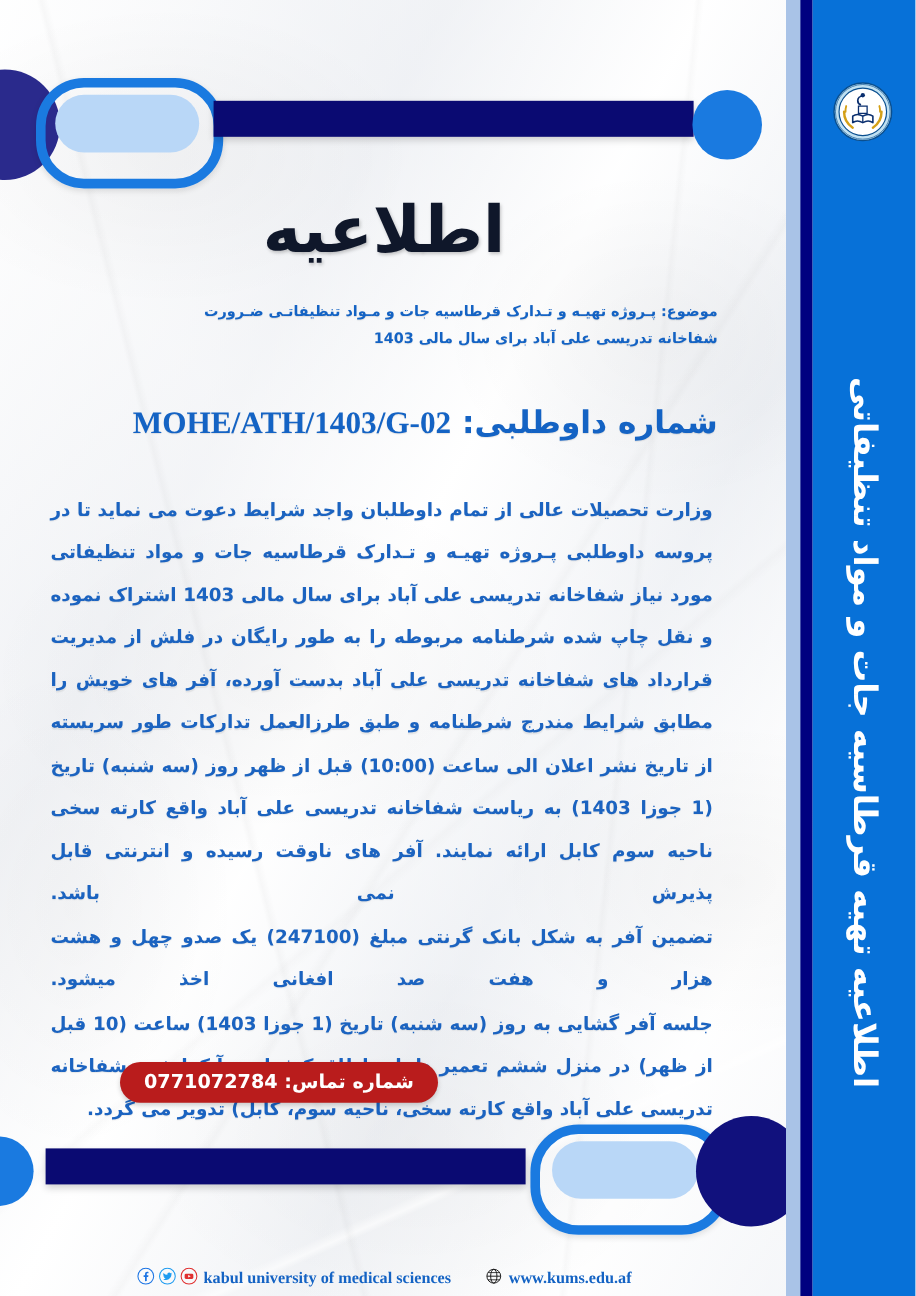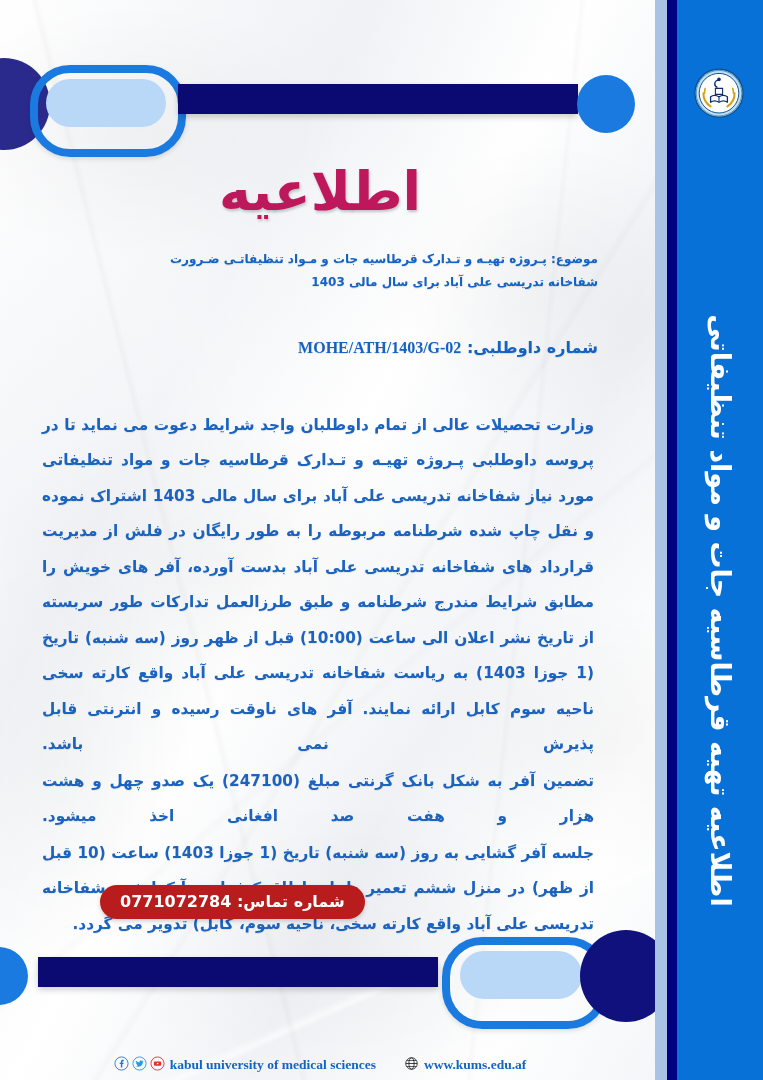--- a/index.html
+++ b/index.html
@@ -68,35 +68,35 @@
   .db-pill-outer{position:absolute;left:442px;top:2px;width:150px;height:76px;border:8px solid #1a7ae0;border-radius:40px;box-shadow:0 2px 5px rgba(0,0,0,0.12);}
   .db-pill-inner{position:absolute;left:460px;top:16px;width:122px;height:48px;border-radius:26px;background:#b9d7f7;}
   .db-halfcircle{position:absolute;left:580px;top:-5px;width:92px;height:92px;border-radius:50%;background:#11117d;}
 
   
   .content{position:absolute;top:0;left:0;width:640px;height:1080px;}
 
   .main-title{
     position:absolute;top:160px;left:0;width:640px;
     text-align:center;direction:rtl;
-    color:#be185d;font-weight:bold;font-size:54px;letter-spacing:2px;
+    color:#0f172a;font-weight:bold;font-size:54px;letter-spacing:2px;
     text-shadow:1px 2px 3px rgba(0,0,0,0.22);
   }
 
   .subject{
     position:absolute;top:248px;right:42px;width:560px;
     direction:rtl;text-align:right;
     color:#1463c4;font-weight:bold;font-size:12px;line-height:1.95;
     text-shadow:0px 1px 1px rgba(0,0,0,0.10);
   }
 
   .tender-no{
     position:absolute;top:338px;right:42px;width:560px;
     direction:rtl;text-align:right;
-    color:#1463c4;font-weight:bold;font-size:16px;
+    color:#1463c4;font-weight:bold;font-size:26px;
     text-shadow:0px 1px 1px rgba(0,0,0,0.10);
   }
   .tender-no .code{font-family:"Liberation Serif","DejaVu Serif",serif;font-weight:bold;}
 
   .body-wrap{
     position:absolute;top:408px;right:46px;width:552px;
     direction:rtl;text-align:justify;text-align-last:justify;
     color:#1b63c0;font-weight:bold;font-size:15.3px;line-height:2.32;
     text-shadow:0px 1px 1px rgba(0,0,0,0.08);
   }

